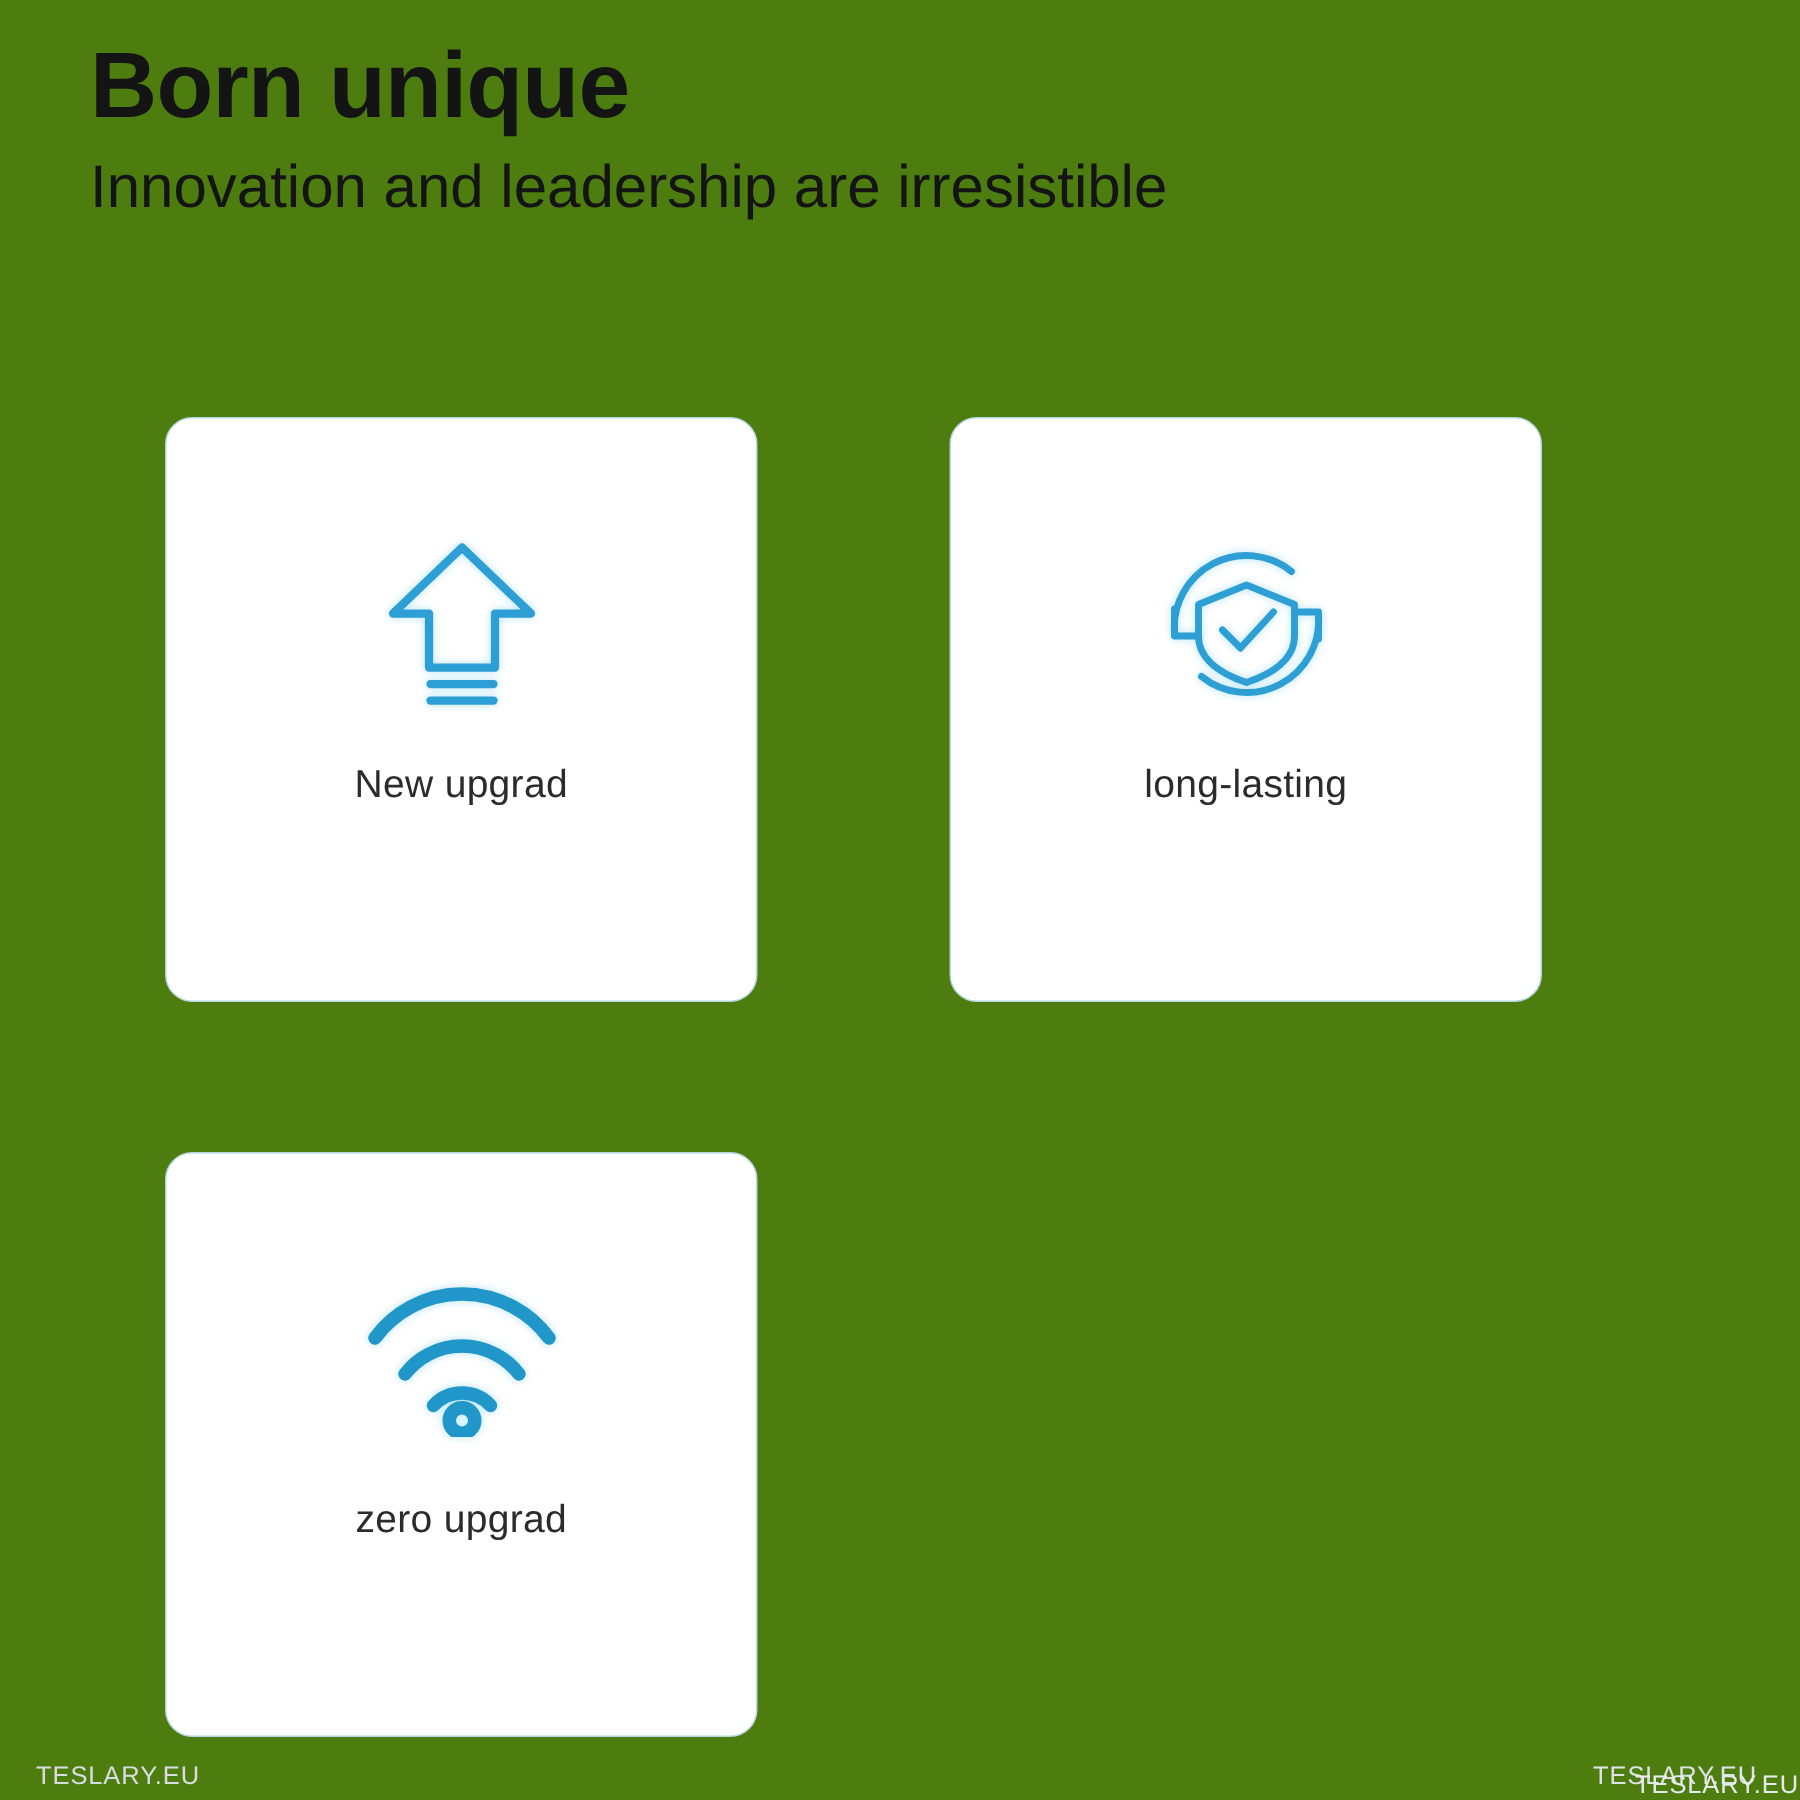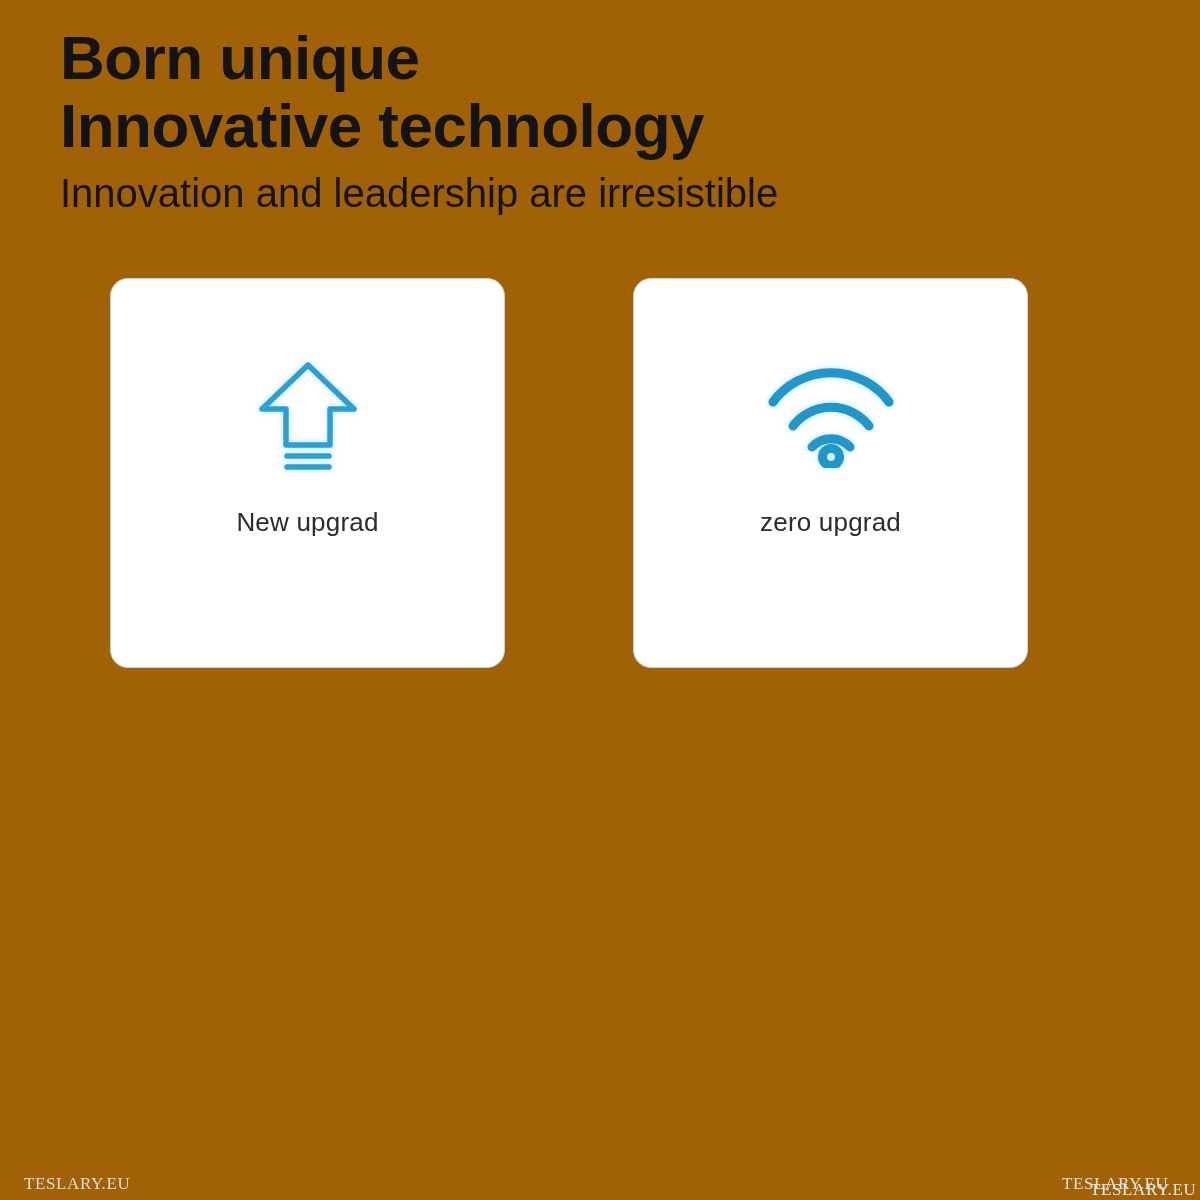--- a/index.html
+++ b/index.html
@@ -12,21 +12,21 @@
     background: #ffffff;
     font-family: "Liberation Sans", sans-serif;
     overflow: hidden;
     position: relative;
   }
 
   .page {
     position: relative;
     width: 1200px;
     height: 1200px;
-    background: #a16207;
+    background: #4d7c0f;
   }
 
   
   .heading {
     position: absolute;
     left: 60px;
     top: 24px;
     width: 1080px;
   }
   .title-line {
@@ -109,57 +109,74 @@
     font-size: 26px;
     letter-spacing: 0.2px;
     color: #2b2b2b;
     text-align: center;
     white-space: nowrap;
   }
 
   
   .watermark {
     position: absolute;
-    font-family: Liberation Serif, serif;
+    font-family: Liberation Sans, sans-serif;
     font-size: 17px;
     letter-spacing: 0.6px;
     color: #d9dde0;
     white-space: nowrap;
     user-select: none;
   }
   .wm-bl { left: 24px;  top: 1174px; }
   .wm-br1 { left: 1062px; top: 1174px; color: #dfe3e6; }
   .wm-br2 { left: 1090px; top: 1180px; color: #e6eaec; }
 </style>
 </head>
 <body>
 
 <div class="page">
 
   <div class="heading">
     <div class="title-line">Born unique</div>
-    <div class="title-line">Innovative technology</div>
     <div class="subtitle">Innovation and leadership are irresistible</div>
   </div>
 
   <div class="grid">
 
     <div class="card">
       <div class="card-inner">
         <div class="icon-wrap">
           <svg width="104" height="118" viewBox="0 0 104 118" fill="none" stroke="#2e9fd4" stroke-width="5.5" stroke-linecap="round" stroke-linejoin="round">
             <path d="M52 8 L98 52 L74 52 L74 88 L30 88 L30 52 L6 52 Z"></path>
             <line x1="31" y1="99" x2="73" y2="99"></line>
             <line x1="31" y1="110" x2="73" y2="110"></line>
           </svg>
         </div>
         <div class="card-label">New upgrad</div>
       </div>
     </div>
 
+    <div class="card">
+      <div class="card-inner">
+        <div class="icon-wrap">
+          <svg width="124" height="124" viewBox="0 0 124 124" fill="none" stroke="#2e9fd4" stroke-width="4.6" stroke-linecap="round" stroke-linejoin="round">
+
+            <path d="M14 68 A48 48 0 0 1 92 27"></path>
+            <path d="M14 52 L14 70 L30 70"></path>
+            <path d="M110 56 A48 48 0 0 1 32 97"></path>
+            <path d="M110 72 L110 54 L94 54"></path>
+
+            <path d="M62 36 L94 49 L94 70 C94 85 80 95 62 101 C44 95 30 85 30 70 L30 49 Z"></path>
+
+            <path d="M46 66 L58 78 L80 54"></path>
+          </svg>
+        </div>
+        <div class="card-label">long-lasting</div>
+      </div>
+    </div>
 
     <div class="card">
       <div class="card-inner">
         <div class="icon-wrap">
           <svg width="132" height="104" viewBox="0 0 132 104" fill="none" stroke="#2196c9" stroke-width="9" stroke-linecap="round" stroke-linejoin="round">
             <path d="M8 38 A72 72 0 0 1 124 38"></path>
             <path d="M28 62 A48 48 0 0 1 104 62"></path>
             <path d="M47 83 A26 26 0 0 1 85 83"></path>
             <circle cx="66" cy="93" r="8.5"></circle>
           </svg>

